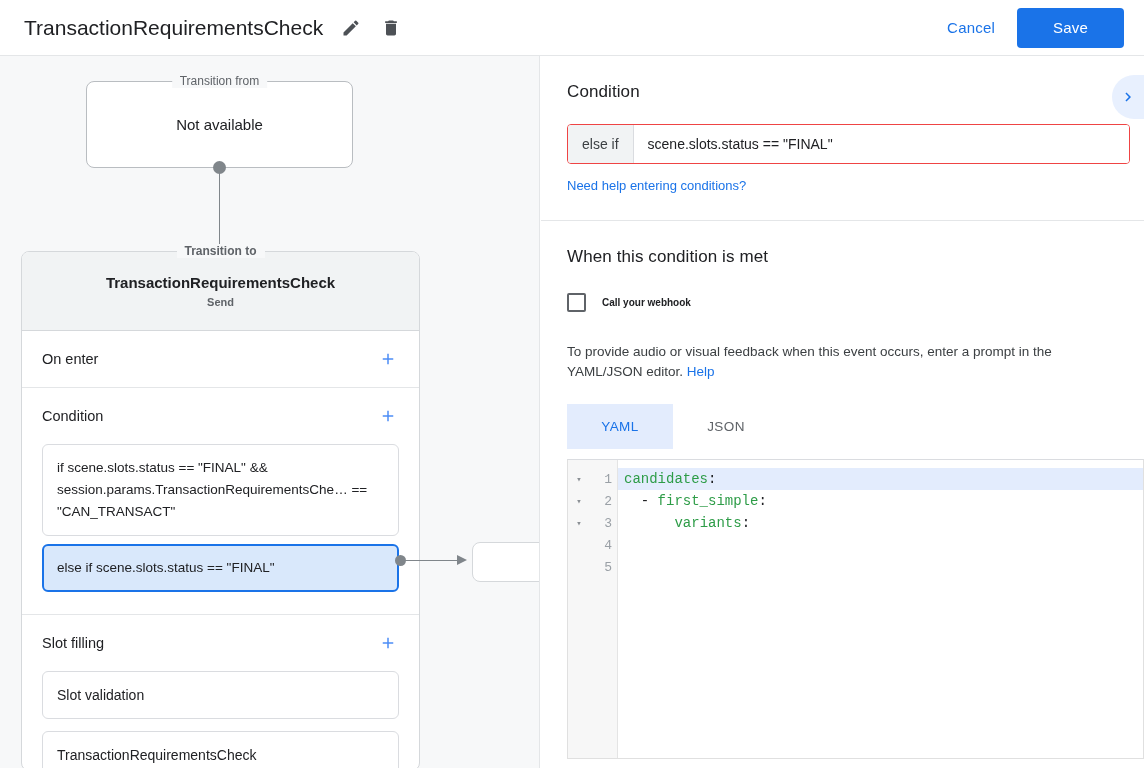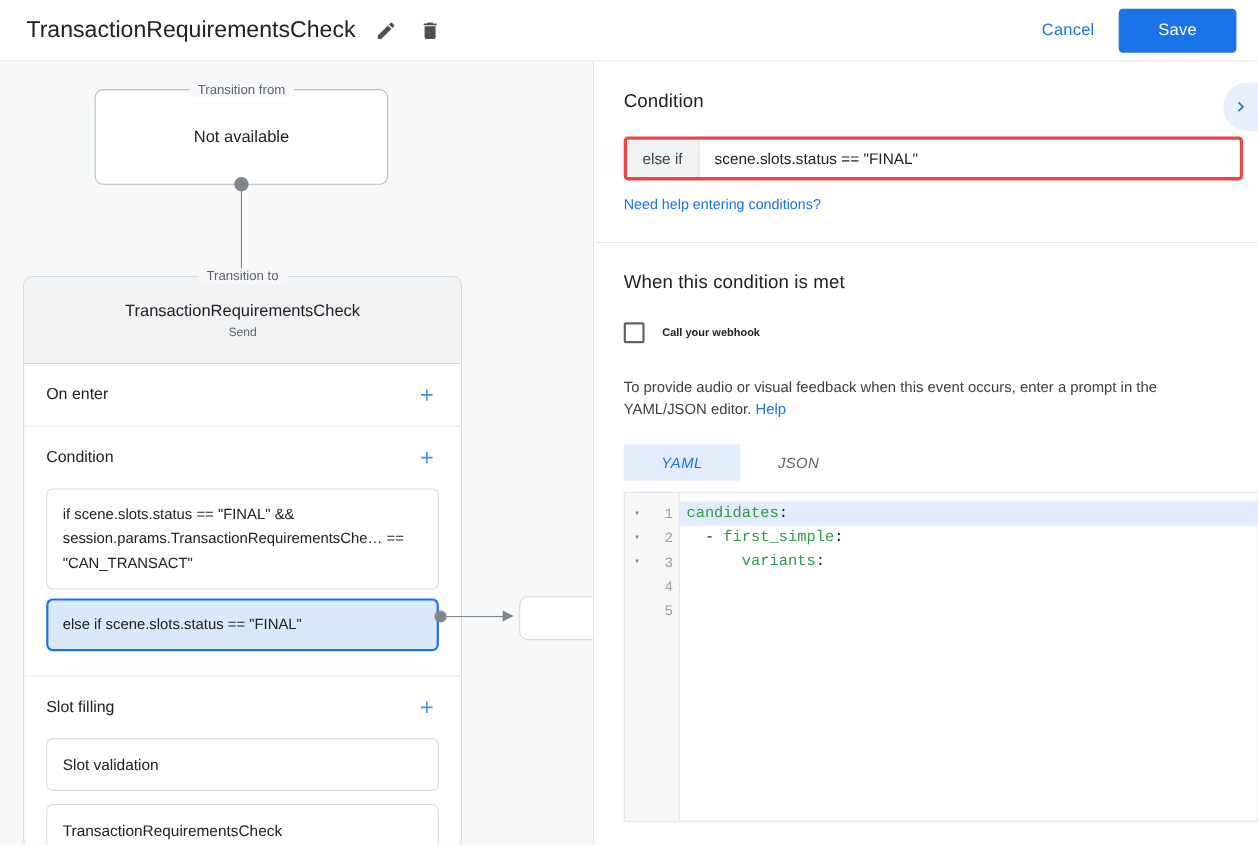--- a/index.html
+++ b/index.html
@@ -85,21 +85,21 @@
   #scene-card {
     position: absolute; left: 21px; top: 195px; width: 399px; height: 520px;
     background: #ffffff;
     border: 1px solid #d5d8db; border-radius: 8px;
   }
   #scene-header {
     height: 79px; background: #f1f3f4;
     border-bottom: 1px solid #d5d8db;
     border-radius: 7px 7px 0 0;
     display: flex; flex-direction: column;
-    align-items: center; justify-content: center;
+    align-items: center; justify-content: center; font-weight: bold;
   }
   #scene-header-legend {
     position: absolute; top: -8px; left: 50%; transform: translateX(-50%);
     background: #f7f8f9; padding: 0 8px;
     font-size: 12px; color: #5f6368;
   }
   #scene-name { font-size: 15px; color: #202124; }
   #scene-subtitle { font-size: 11px; color: #5f6368; margin-top: 5px; }
 
   .card-section { border-bottom: 1px solid #e4e6e8; padding: 0 20px 0 20px; }
@@ -164,21 +164,21 @@
     cursor: pointer;
   }
   #expand-btn svg { fill: #1a73e8; }
 
   #condition-block { padding: 26px 26px 0 26px; }
   .panel-h {
     font-size: 17px; color: #202124; letter-spacing: .1px;
   }
   #cond-input-row {
     margin-top: 22px; display: flex;
-    border: 3px solid #ef4444; border-radius: 4px; height: 40px;
+    border: 1px solid #ef4444; border-radius: 4px; height: 40px;
     width: 563px; overflow: hidden;
   }
   #cond-prefix {
     background: #f1f3f4; border-right: 1px solid #dadce0;
     display: flex; align-items: center; padding: 0 14px;
     font-size: 14px; color: #3c4043; white-space: nowrap;
   }
   #cond-value {
     flex: 1 1 auto; border: none; outline: none;
     padding: 0 14px; font-size: 14px; color: #202124;
@@ -212,23 +212,23 @@
     padding: 4px 9px; border-radius: 3px;
   }
   #prompt-desc {
     margin-top: 30px; font-size: 13.5px; color: #3c4043; line-height: 20px;
     max-width: 556px;
   }
 
   
   #editor-tabs { margin-top: 22px; display: flex; }
   .etab {
-    height: 33px; min-width: 106px; padding: 16px 18px;
-    display: flex; align-items: center; justify-content: center;
-    font-size: 13.5px; color: #5f6368; cursor: pointer; letter-spacing: .4px; font-style: italic;
+    height: 45px; min-width: 106px; padding: 16px 18px;
+    display: flex; align-items: center; justify-content: center;
+    font-size: 13.5px; color: #5f6368; cursor: pointer; letter-spacing: .4px;
   }
   .etab.active { background: #e3ecfd; color: #1a73e8; }
 
   #editor {
     margin-top: 10px; width: 577px; height: 300px;
     border: 1px solid #e0e0e0; border-top: 1px solid #dadce0;
     display: flex; background: #ffffff; overflow: hidden;
   }
   #gutter {
     width: 50px; background: #f7f7f7; border-right: 1px solid #e4e4e4;

